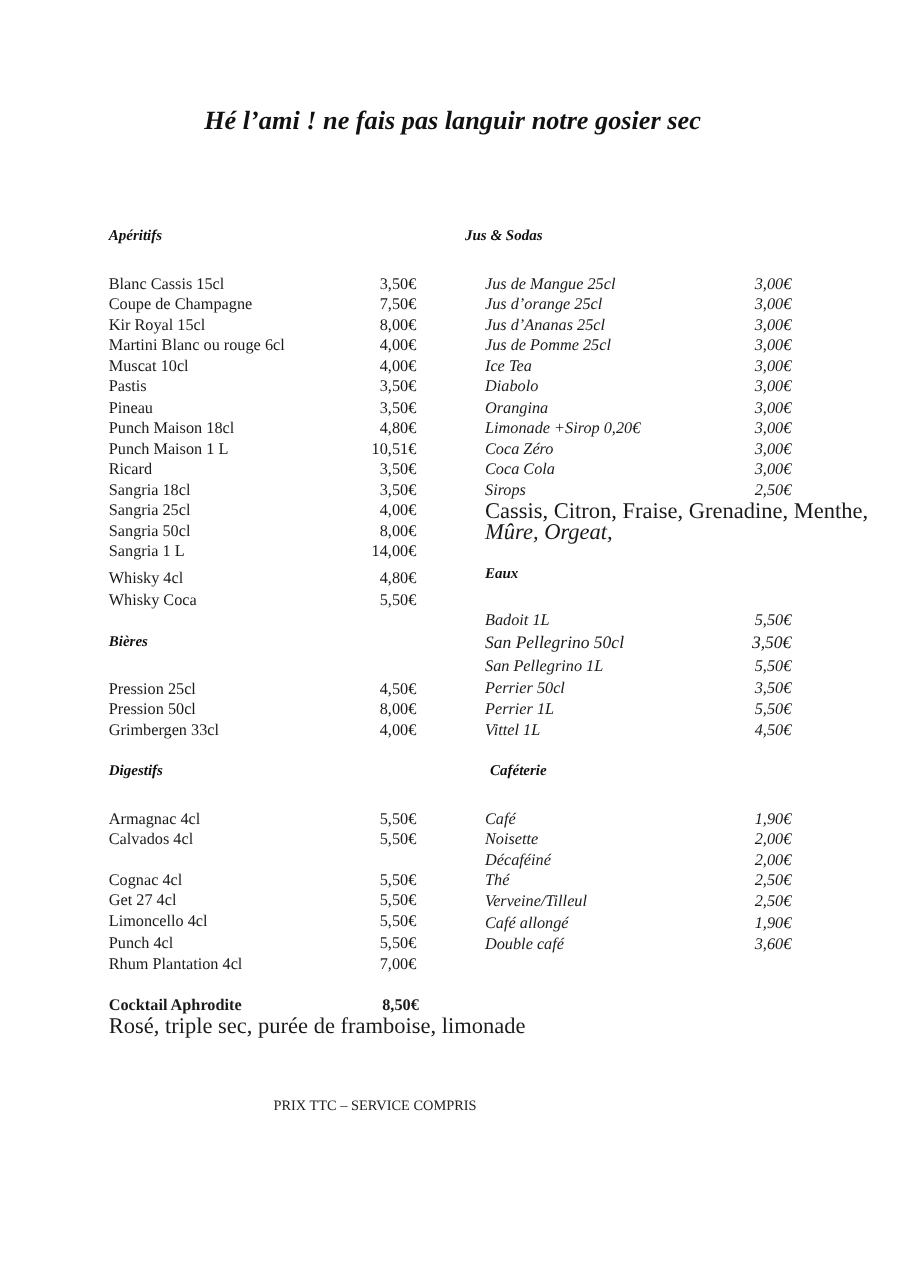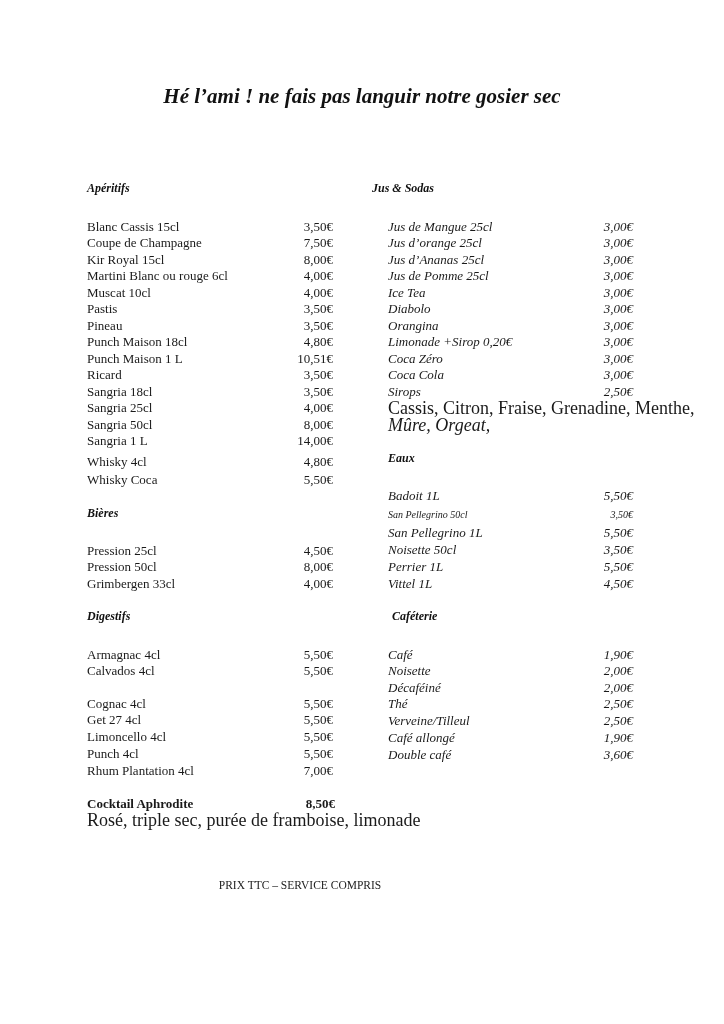--- a/index.html
+++ b/index.html
@@ -6,21 +6,21 @@
   body { width:724px; height:1024px; position:relative; overflow:hidden;
          font-family:"Liberation Serif","DejaVu Serif",serif; color:#1a1a1a; }
   .title { position:absolute; left:0; width:724px; top:84px; text-align:center;
            font-weight:bold; font-style:italic; font-size:21px; color:#111; }
   .h { position:absolute; font-weight:bold; font-style:italic; font-size:12px; color:#111; }
   .row { position:absolute; height:17px; font-size:13px; line-height:17px; }
   .row .n { position:absolute; left:0; white-space:nowrap; }
   .row .p { position:absolute; right:0; white-space:nowrap; }
   .L { left:87px; width:246px; }
   .R { left:388px; width:245px;font-style:italic; }
-  .big { font-size:10px;text-align:right; }
+  .big { font-size:14px;text-align:right; }
   .txt { position:absolute; font-size:18px; line-height:17px; white-space:nowrap;text-align:right; }
   .footer { position:absolute; left:0; width:600px; top:879px; text-align:center; font-size:11.5px; color:#222; }
 </style>
 </head>
 <body>
 
 <div class="title">Hé l’ami ! ne fais pas languir notre gosier sec</div>
 
 <div class="h" style="left:87px;top:181px;">Apéritifs</div>
 <div>
@@ -201,21 +201,21 @@
     </div>
   <div class="row R big" style="top:506px">
       <span class="n">San Pellegrino 50cl</span>
       <span class="p">3,50€</span>
     </div>
   <div class="row R" style="top:524px">
       <span class="n">San Pellegrino 1L</span>
       <span class="p">5,50€</span>
     </div>
   <div class="row R" style="top:541px">
-      <span class="n">Noisette 50cl</span>
+      <span class="n">Perrier 50cl</span>
       <span class="p">3,50€</span>
     </div>
   <div class="row R" style="top:558px">
       <span class="n">Perrier 1L</span>
       <span class="p">5,50€</span>
     </div>
   <div class="row R" style="top:575px">
       <span class="n">Vittel 1L</span>
       <span class="p">4,50€</span>
     </div>

